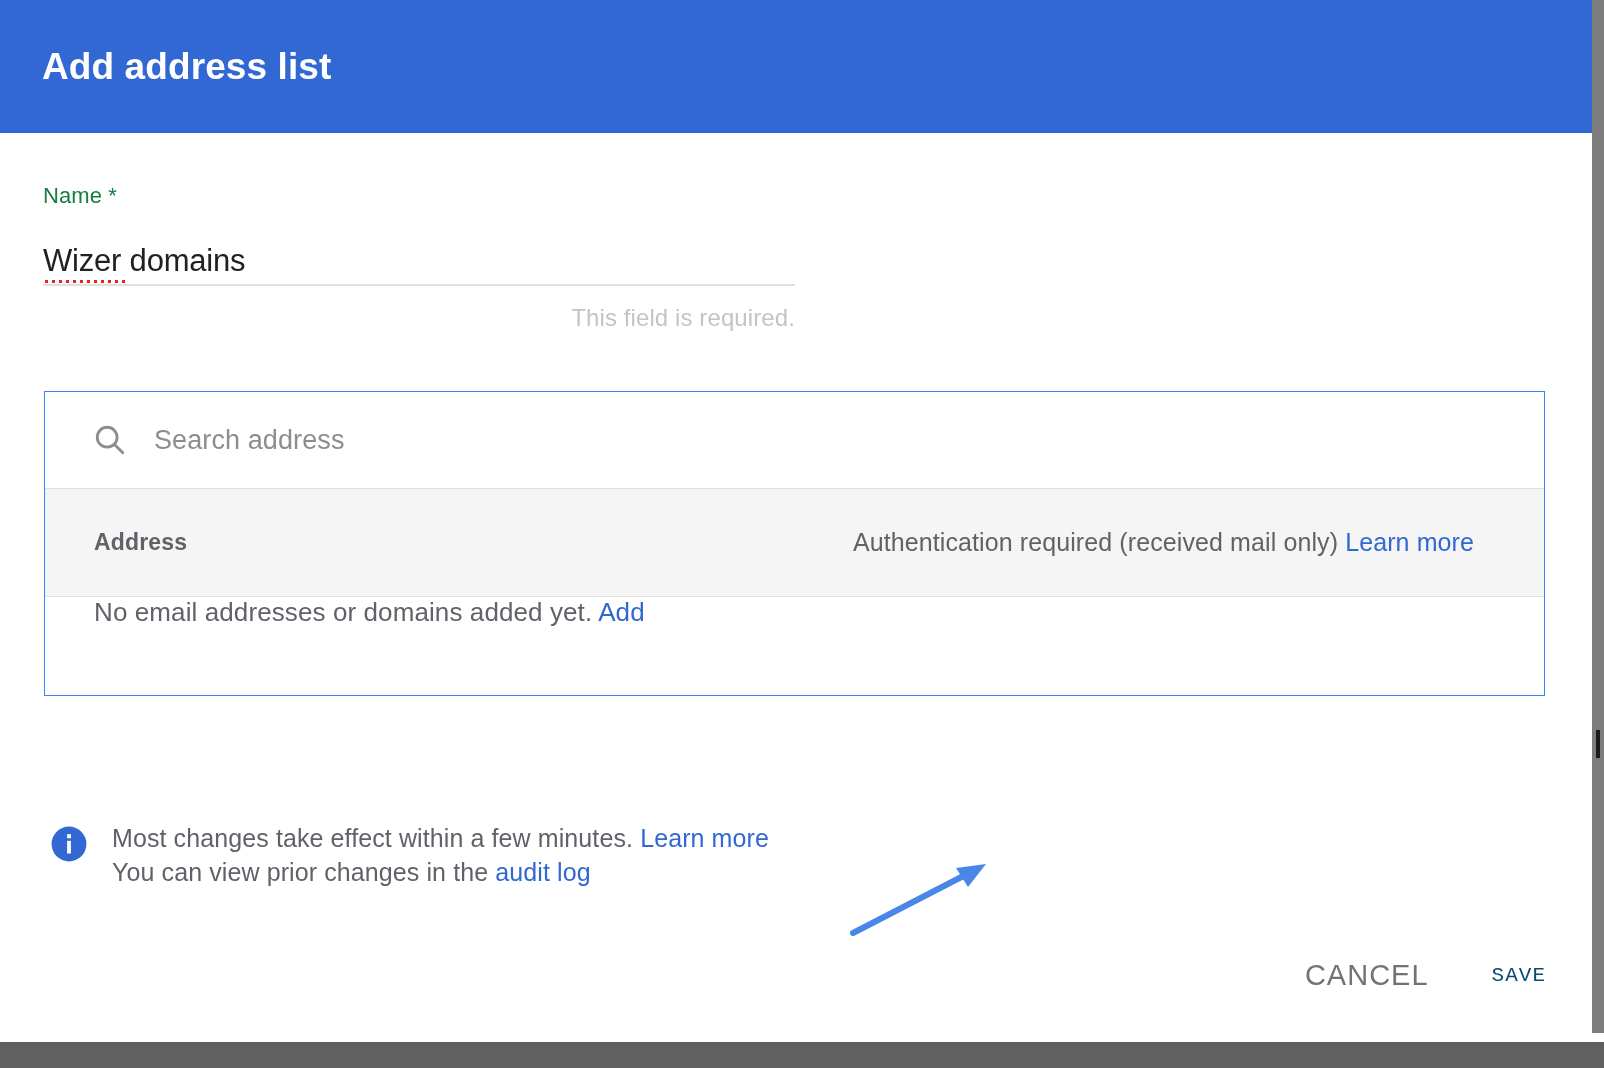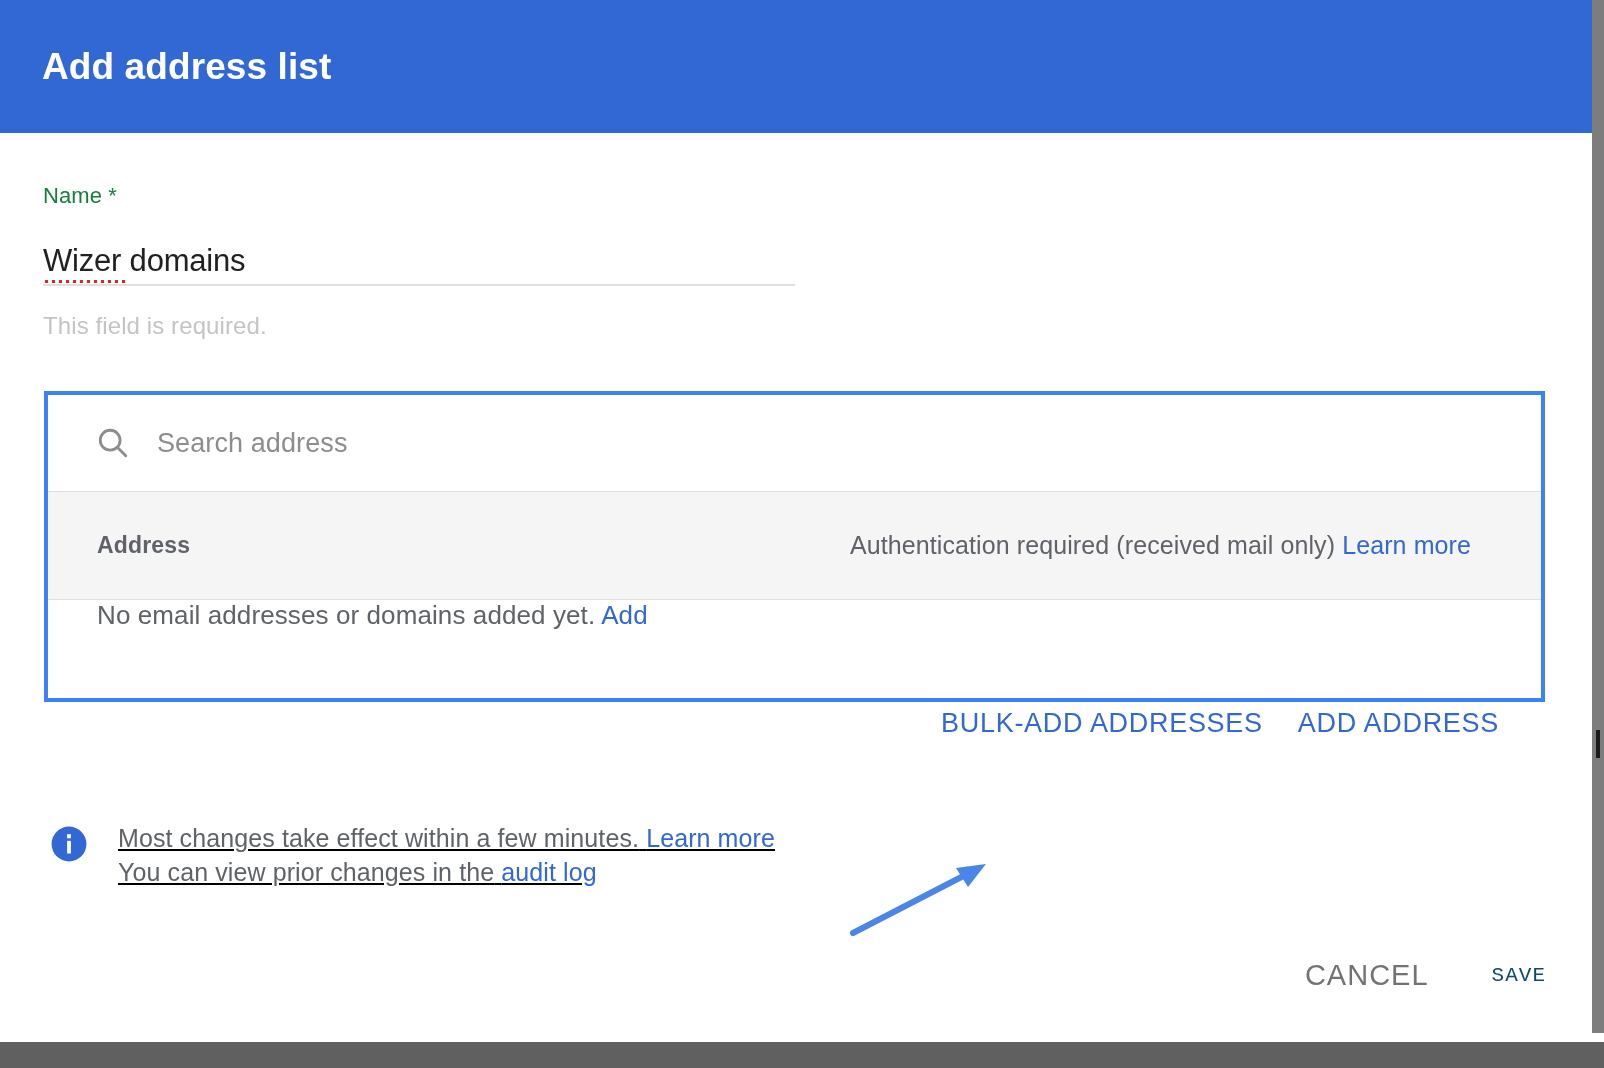--- a/index.html
+++ b/index.html
@@ -128,33 +128,34 @@
     bottom: 1px;
     width: 81px;
     height: 3px;
     background-image: repeating-linear-gradient(
       to right,
       #e8221e 0px, #e8221e 3px,
       transparent 3px, transparent 7px
     );
   }
   #name-helper-text {
-    margin-top: 26px;
+    margin-top: 18px;
     font-size: 24px;
     color: #c4c4c4;
     letter-spacing: 0.1px;
+    text-align: right;
   }
 
   
   #address-table {
     position: absolute;
     left: 44px;
     top: 258px;
     width: 1501px;
-    border: 4px solid #3b82f6;
+    border: 1px solid #3b82f6;
     box-sizing: border-box;
     background: #ffffff;
   }
 
   #search-row {
     height: 96px;
     display: flex;
     align-items: center;
     padding-left: 48px;
     background: #ffffff;
@@ -269,22 +270,21 @@
     display: flex;
     align-items: flex-start;
   }
   #info-icon {
     flex: 0 0 auto;
     width: 38px;
     height: 38px;
     margin-top: 4px;
   }
   #info-note-lines {
-    margin-left: 30px;
-    text-decoration: underline;
+    margin-left: 24px;
   }
   .info-line {
     font-size: 25px;
     color: #5f6368;
     line-height: 34px;
     letter-spacing: 0.1px;
   }
 
   
   #dialog-footer {
@@ -356,24 +356,20 @@
 
       <div id="empty-row">
         <div id="empty-row-text">
           <span>No email addresses or domains added yet.</span>
           <span class="inline-link">Add</span>
         </div>
       </div>
 
     </div>
 
-    <div id="table-actions">
-      <button id="bulk-add-addresses-button" class="text-button">BULK-ADD ADDRESSES</button>
-      <button id="add-address-button" class="text-button">ADD ADDRESS</button>
-    </div>
 
     <svg id="arrow-annotation" viewBox="0 0 180 95">
       <line x1="13" y1="82" x2="133" y2="20" stroke="#4a86e8" stroke-width="6" stroke-linecap="round"></line>
       <polygon points="146,13 116,17 128,36" fill="#4a86e8"></polygon>
     </svg>
 
     <div id="info-note">
       <svg id="info-icon" viewBox="0 0 24 24">
         <circle cx="12" cy="12" r="11" fill="#3268d3"></circle>
         <rect x="10.8" y="10" width="2.4" height="8" fill="#ffffff"></rect>

